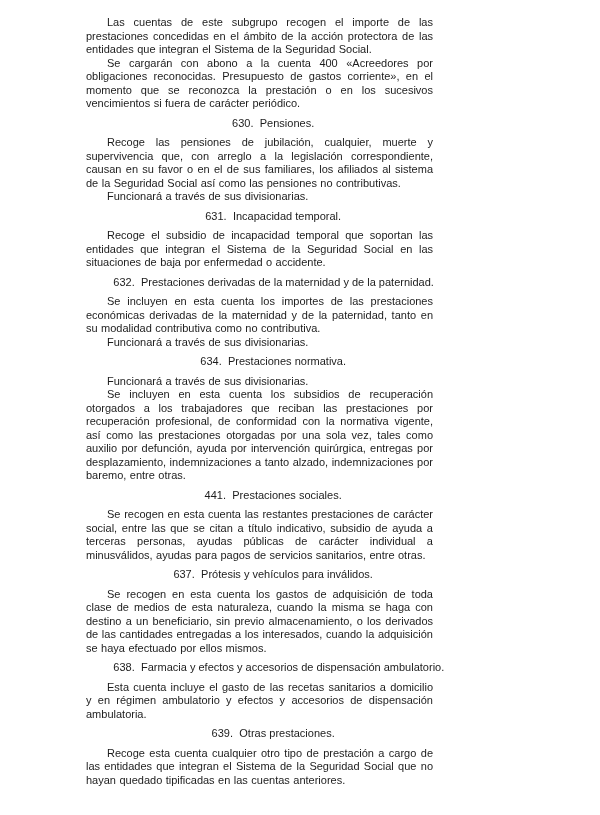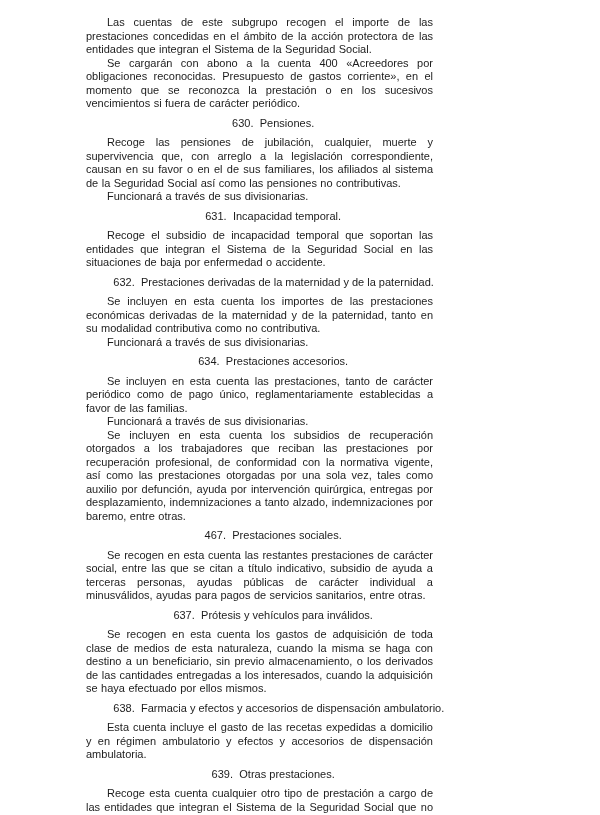--- a/index.html
+++ b/index.html
@@ -46,26 +46,25 @@
       <p class="para">Las cuentas de este subgrupo recogen el importe de las prestaciones concedidas en el ámbito de la acción protectora de las entidades que integran el Sistema de la Seguridad Social.</p>
       <p class="para">Se cargarán con abono a la cuenta 400 «Acreedores por obligaciones reconocidas. Presupuesto de gastos corriente», en el momento que se reconozca la prestación o en los sucesivos vencimientos si fuera de carácter periódico.</p>
       <div class="heading"><span class="num">630.</span><span>Pensiones.</span></div>
       <p class="para">Recoge las pensiones de jubilación, cualquier, muerte y supervivencia que, con arreglo a la legislación correspondiente, causan en su favor o en el de sus familiares, los afiliados al sistema de la Seguridad Social así como las pensiones no contributivas.</p>
       <p class="para">Funcionará a través de sus divisionarias.</p>
       <div class="heading"><span class="num">631.</span><span>Incapacidad temporal.</span></div>
       <p class="para">Recoge el subsidio de incapacidad temporal que soportan las entidades que integran el Sistema de la Seguridad Social en las situaciones de baja por enfermedad o accidente.</p>
       <div class="heading"><span class="num">632.</span><span>Prestaciones derivadas de la maternidad y de la paternidad.</span></div>
       <p class="para">Se incluyen en esta cuenta los importes de las prestaciones económicas derivadas de la maternidad y de la paternidad, tanto en su modalidad contributiva como no contributiva.</p>
       <p class="para">Funcionará a través de sus divisionarias.</p>
-      <div class="heading"><span class="num">634.</span><span>Prestaciones accesorios.</span></div>
-      <p class="para">Se incluyen en esta cuenta las prestaciones, tanto de carácter periódico como de pago único, reglamentariamente establecidas a favor de las familias.</p>
+      <div class="heading"><span class="num">634.</span><span>Prestaciones normativa.</span></div>
       <p class="para">Funcionará a través de sus divisionarias.</p>
       <p class="para">Se incluyen en esta cuenta los subsidios de recuperación otorgados a los trabajadores que reciban las prestaciones por recuperación profesional, de conformidad con la normativa vigente, así como las prestaciones otorgadas por una sola vez, tales como auxilio por defunción, ayuda por intervención quirúrgica, entregas por desplazamiento, indemnizaciones a tanto alzado, indemnizaciones por baremo, entre otras.</p>
-      <div class="heading"><span class="num">467.</span><span>Prestaciones sociales.</span></div>
+      <div class="heading"><span class="num">441.</span><span>Prestaciones sociales.</span></div>
       <p class="para">Se recogen en esta cuenta las restantes prestaciones de carácter social, entre las que se citan a título indicativo, subsidio de ayuda a terceras personas, ayudas públicas de carácter individual a minusválidos, ayudas para pagos de servicios sanitarios, entre otras.</p>
       <div class="heading"><span class="num">637.</span><span>Prótesis y vehículos para inválidos.</span></div>
       <p class="para">Se recogen en esta cuenta los gastos de adquisición de toda clase de medios de esta naturaleza, cuando la misma se haga con destino a un beneficiario, sin previo almacenamiento, o los derivados de las cantidades entregadas a los interesados, cuando la adquisición se haya efectuado por ellos mismos.</p>
       <div class="heading"><span class="num">638.</span><span>Farmacia y efectos y accesorios de dispensación ambulatorio.</span></div>
-      <p class="para">Esta cuenta incluye el gasto de las recetas expedidas a domicilio y en régimen ambulatorio y efectos y accesorios de dispensación ambulatoria.</p>
+      <p class="para">Esta cuenta incluye el gasto de las recetas sanitarios a domicilio y en régimen ambulatorio y efectos y accesorios de dispensación ambulatoria.</p>
       <div class="heading"><span class="num">639.</span><span>Otras prestaciones.</span></div>
       <p class="para">Recoge esta cuenta cualquier otro tipo de prestación a cargo de las entidades que integran el Sistema de la Seguridad Social que no hayan quedado tipificadas en las cuentas anteriores.</p>
     </div>
 </div>
 
 </body></html>

